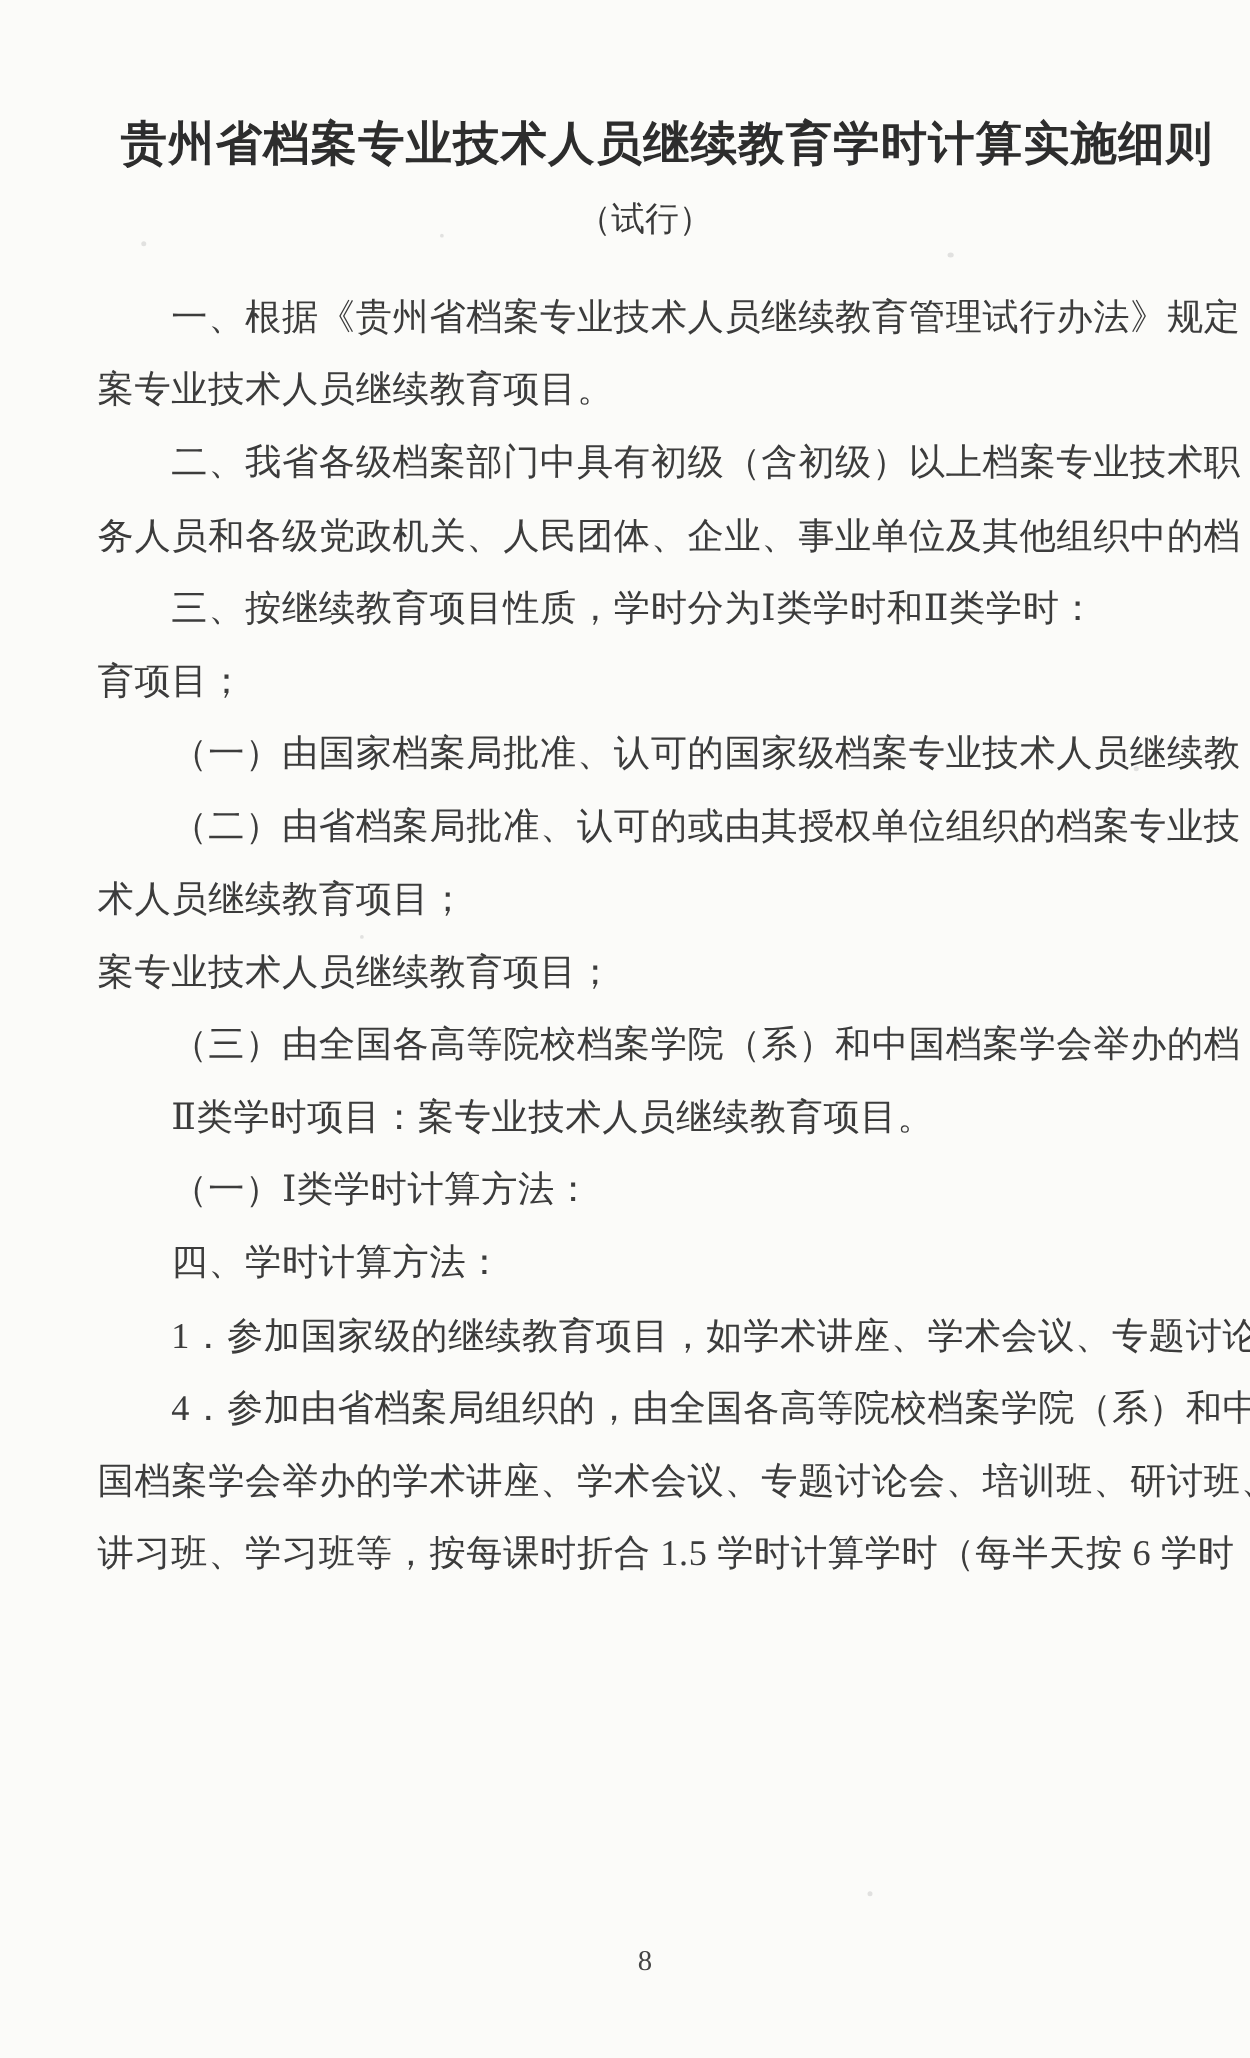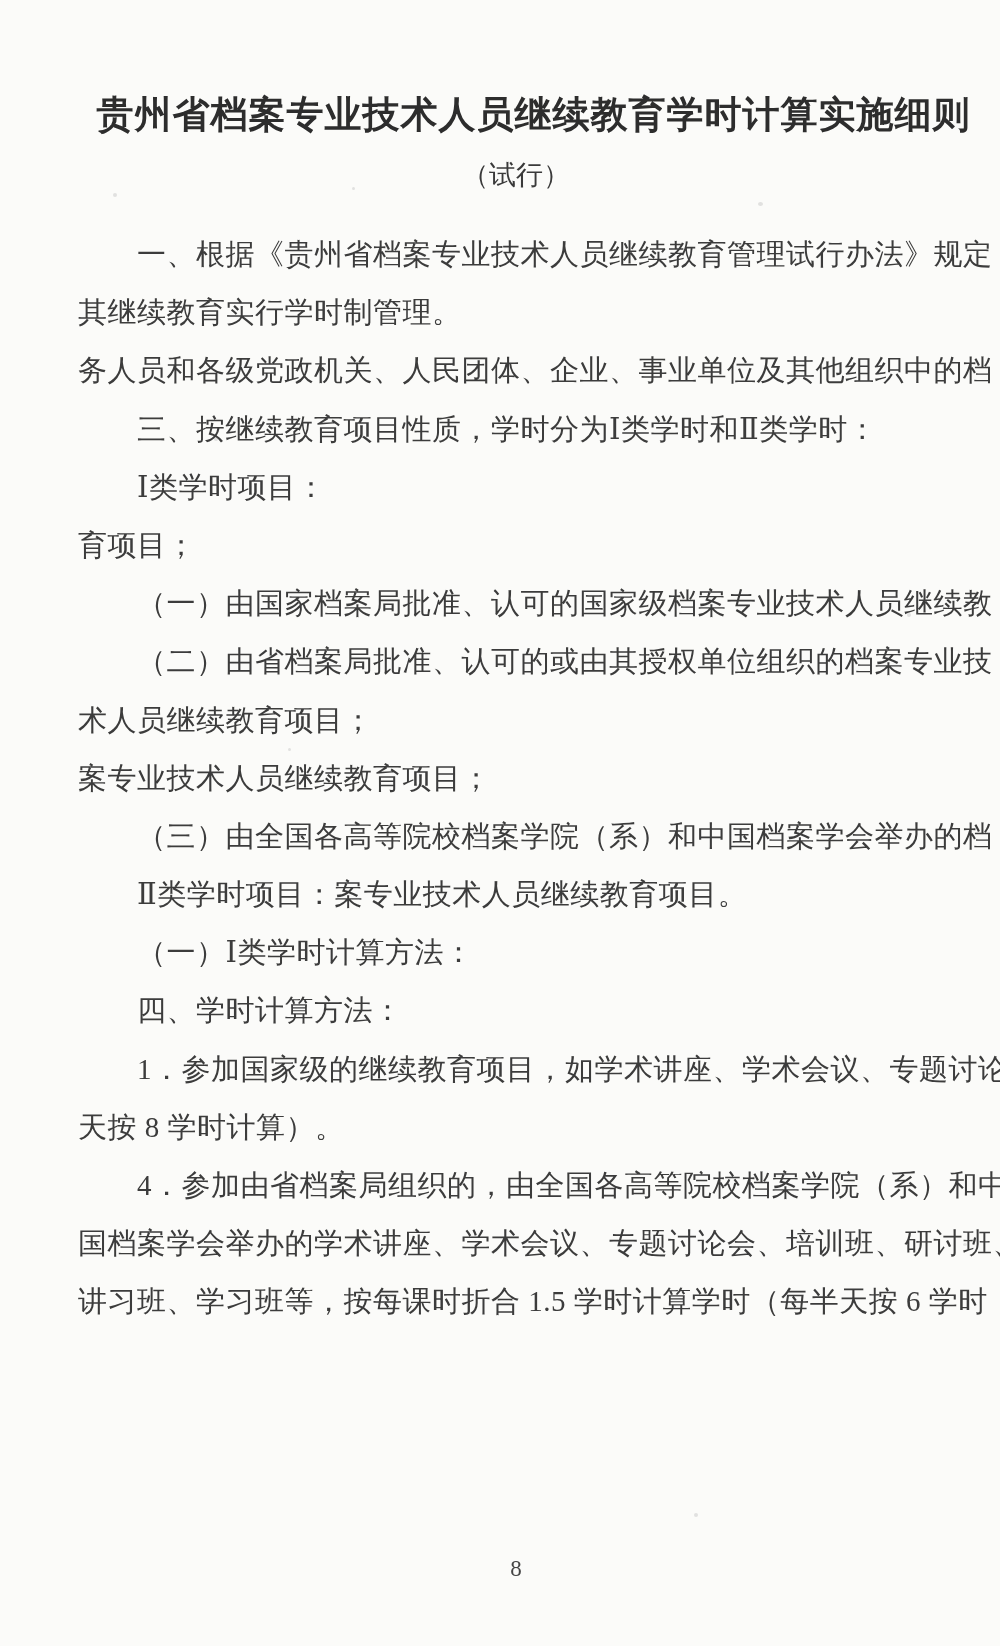--- a/index.html
+++ b/index.html
@@ -72,35 +72,34 @@
 <body>
 
 <div class="page">
 
   <h1 class="title">贵州省档案专业技术人员继续教育学时计算实施细则</h1>
 
   <div class="subtitle">（试行）</div>
 
   <div class="body-text">
     <div class="line indent">一、根据《贵州省档案专业技术人员继续教育管理试行办法》规定，</div>
-    <div class="line">其继续教育实行学时制管理。</div>
+    <div class="line">案专业技术人员继续教育项目。</div>
+    <div class="line indent">二、我省各级档案部门中具有初级（含初级）以上档案专业技术职</div>
     <div class="line">务人员和各级党政机关、人民团体、企业、事业单位及其他组织中的档</div>
     <div class="line indent">三、按继续教育项目性质，学时分为Ⅰ类学时和Ⅱ类学时：</div>
-    <div class="line indent">Ⅰ类学时项目：</div>
     <div class="line">育项目；</div>
     <div class="line indent">（一）由国家档案局批准、认可的国家级档案专业技术人员继续教</div>
     <div class="line indent">（二）由省档案局批准、认可的或由其授权单位组织的档案专业技</div>
     <div class="line">术人员继续教育项目；</div>
     <div class="line">案专业技术人员继续教育项目；</div>
     <div class="line indent">（三）由全国各高等院校档案学院（系）和中国档案学会举办的档</div>
     <div class="line indent">Ⅱ类学时项目：案专业技术人员继续教育项目。</div>
     <div class="line indent">（一）Ⅰ类学时计算方法：</div>
     <div class="line indent">四、学时计算方法：</div>
     <div class="line indent">1．参加国家级的继续教育项目，如学术讲座、学术会议、专题讨论</div>
-    <div class="line">天按 8 学时计算）。</div>
     <div class="line indent">4．参加由省档案局组织的，由全国各高等院校档案学院（系）和中</div>
     <div class="line">国档案学会举办的学术讲座、学术会议、专题讨论会、培训班、研讨班、</div>
     <div class="line">讲习班、学习班等，按每课时折合 1.5 学时计算学时（每半天按 6 学时</div>
   </div>
 
   <div class="page-number">8</div>
 
   <div class="speck" style="left:113px; top:193px; width:4px; height:4px;"></div>
   <div class="speck" style="left:758px; top:202px; width:5px; height:4px;"></div>
   <div class="speck" style="left:352px; top:187px; width:3px; height:3px;"></div>

